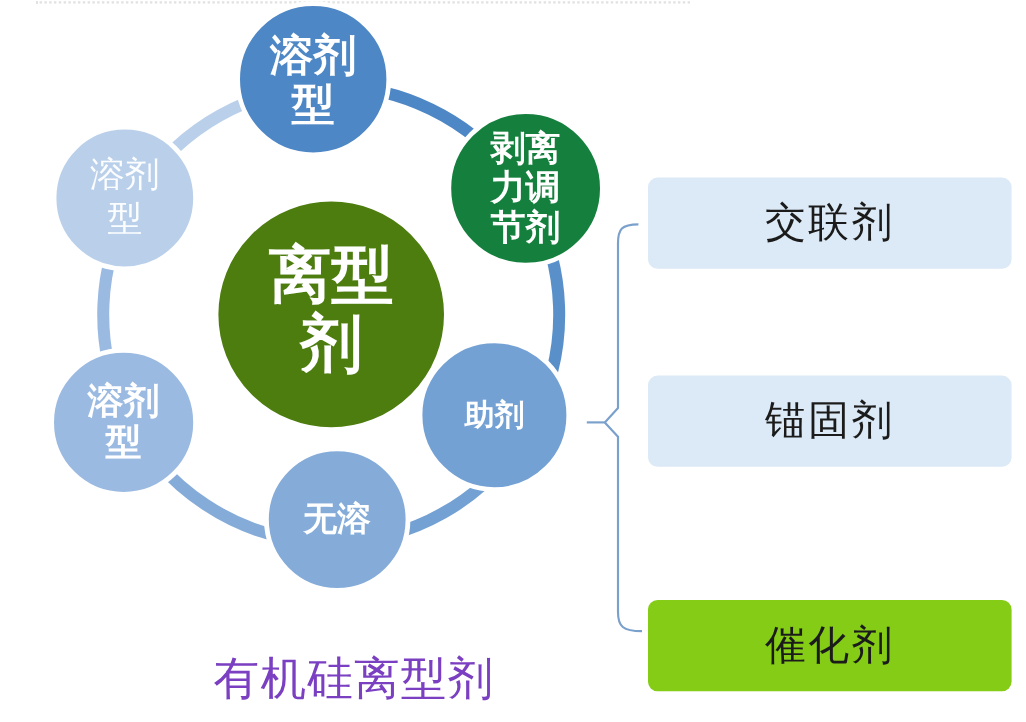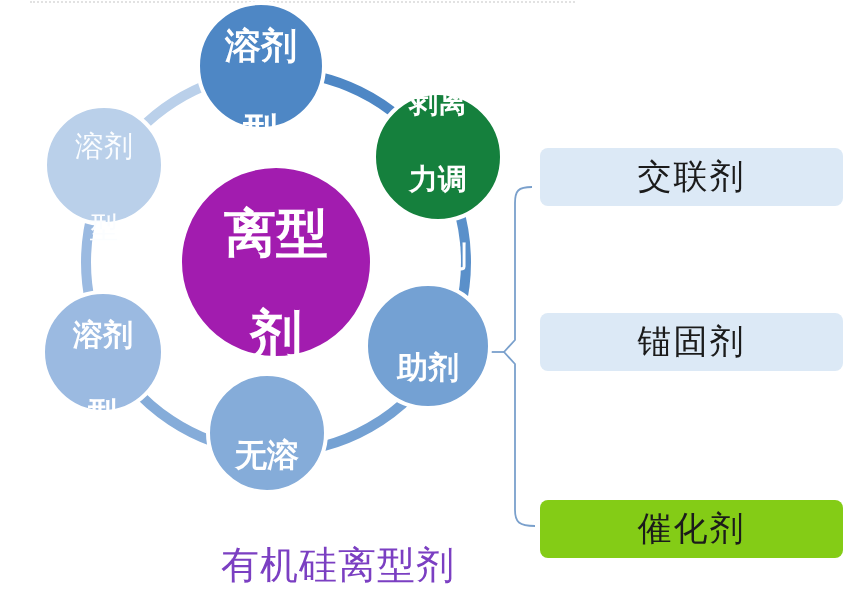--- a/index.html
+++ b/index.html
@@ -13,33 +13,33 @@
   }
   #ring-svg { position:absolute; left:0; top:0; z-index:1; }
   .arc { fill:none; stroke-width:10; }
   .brace-line { fill:none; stroke:#7aa0cc; stroke-width:1.8; stroke-linejoin:round; }
 
   .node {
     position:absolute; border:4px solid #ffffff; border-radius:50%;
     display:flex; flex-direction:column; align-items:center; justify-content:center;
     z-index:2; color:#ffffff; font-weight:bold; text-align:center;
   }
-  .node span { display:block;margin-top:44px; }
+  .node span { display:block; }
 
   .n-center { left:178px; top:164px; width:188px; height:188px; font-size:52px; line-height:57px; }
   .n-top    { left:196px; top:1px;   width:122px; height:122px; font-size:36px; line-height:41px; }
   .n-peel   { left:372px; top:91px;  width:124px; height:124px; font-size:29px; line-height:33px; }
-  .n-aux    { left:364px; top:282px; width:120px; height:120px; font-size:31px; line-height:34px; }
-  .n-sf     { left:206px; top:372px; width:114px; height:114px; font-size:32px; line-height:36px; }
+  .n-aux    { left:348px; top:282px; width:120px; height:120px; font-size:25px; line-height:34px; }
+  .n-sf     { left:220px; top:372px; width:114px; height:114px; font-size:28px; line-height:36px; }
   .n-left   { left:41px;  top:290px; width:116px; height:116px; font-size:30px; line-height:34px; }
   .n-ul     { left:43px;  top:104px; width:114px; height:114px; font-size:29px; line-height:37px;
               font-weight:normal; font-family:"Liberation Serif", serif; color:#fbfdff; }
 
   .branch-box {
-    position:absolute; left:540px; width:303px; height:58px; border-radius:8px;
+    position:absolute; left:540px; width:303px; height:76px; border-radius:8px;
     display:flex; align-items:center; justify-content:center; z-index:2;
     font-family:"Liberation Serif", serif; font-size:34px; color:#1b1b1b; letter-spacing:2px;
   }
   #branch-0 { top:148px; }
   #branch-1 { top:313px; }
   #branch-2 { top:480px; }
 
   #caption {
     position:absolute; left:135px; top:540px; width:320px; text-align:center;
     font-family:"Liberation Serif", serif; font-size:38px; letter-spacing:1px; z-index:2;
@@ -62,21 +62,21 @@
       <path class="arc" d="M 103.8 342.3 A 190 190 0 0 1 111.5 167" stroke="#9bbae1"></path>
       <path class="arc" d="M 111.5 167 A 190 190 0 0 1 259.4 72.7" stroke="#bad0ea"></path>
     </g>
 
     <g>
       <path class="brace-line" d="M 532 187 C 518 187 515 191 515 203 L 515 340 L 504 352 L 515 364 L 515 510 C 515 522 519 526 535 526"></path>
       <path class="brace-line" d="M 489 352 L 504 352"></path>
     </g>
   </svg>
 
-  <div class="node n-center" style="background-color: #a21caf;">
+  <div class="node n-center" style="background-color: #4d7c0f; font-family: Liberation Mono, monospace;">
     <span>离型</span>
     <span>剂</span>
   </div>
 
   <div class="node n-top" style="background-color: rgb(78, 135, 197);">
     <span>溶剂</span>
     <span>型</span>
   </div>
 
   <div class="node n-peel" style="background-color: #15803d;">
@@ -106,15 +106,15 @@
   <div id="branch-0" class="branch-box" style="background-color: rgb(220, 233, 246);">
     <span>交联剂</span>
   </div>
   <div id="branch-1" class="branch-box" style="background-color: rgb(220, 233, 246);">
     <span>锚固剂</span>
   </div>
   <div id="branch-2" class="branch-box" style="background-color: #84cc16; margin-top: 20px;">
     <span>催化剂</span>
   </div>
 
-  <div id="caption" style="color: rgb(123, 63, 194); text-align: right;">有机硅离型剂</div>
+  <div id="caption" style="color: rgb(123, 63, 194);">有机硅离型剂</div>
 
 </div>
 
 </body></html>

